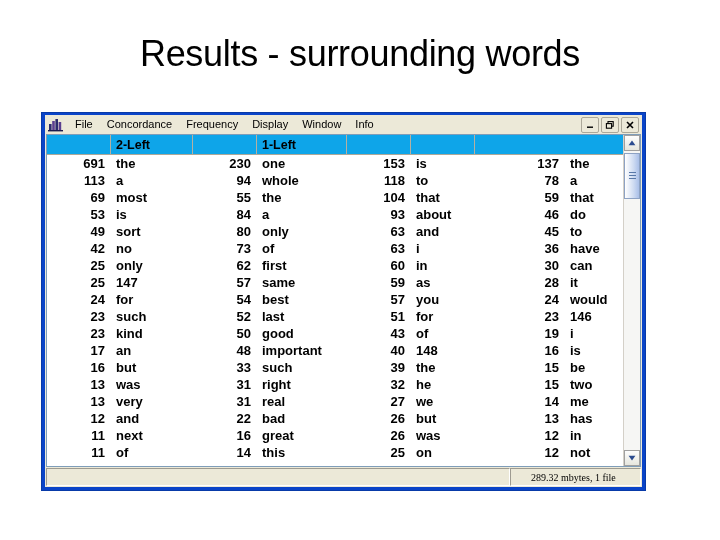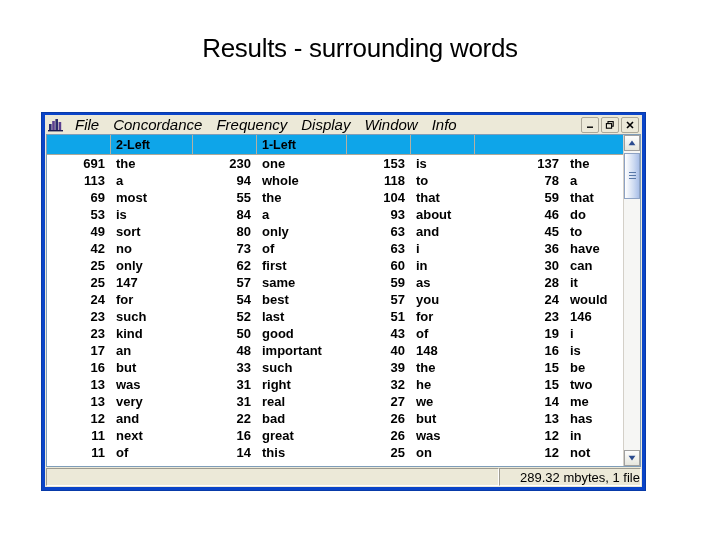--- a/index.html
+++ b/index.html
@@ -15,21 +15,21 @@
     position: relative;
   }
 
   
   .slide-title {
     position: absolute;
     left: 0;
     top: 34px;
     width: 720px;
     text-align: center;
-    font-size: 26px;
+    font-size: 36px;
     font-weight: 400;
     color: #000000;
     letter-spacing: -0.3px;
     line-height: 1.1;
     font-family: "Liberation Sans", sans-serif;
   }
 
   
   .app-window {
     position: absolute;
@@ -58,27 +58,26 @@
   }
   .app-icon {
     width: 15px;
     height: 14px;
     margin-right: 5px;
     flex: 0 0 auto;
     position: relative;
     top: 0px;
   }
   .menu-item {
-    font-size: 15px;
+    font-size: 11px;
     color: #000000;
     padding: 1px 7px 2px 7px;
     white-space: nowrap;
     cursor: default;
     line-height: 13px;
-    font-style: italic;
   }
 
   .winbtns {
     margin-left: auto;
     display: flex;
     gap: 2px;
     padding-right: 2px;
   }
   .winbtn {
     width: 16px;
@@ -240,24 +239,24 @@
     flex: 1 1 auto;
     border: 1px solid;
     border-color: #9e9b91 #ffffff #ffffff #9e9b91;
     box-sizing: border-box;
   }
   .status-pane.right {
     flex: 0 0 131px;
     display: flex;
     align-items: center;
     padding-left: 20px;
-    font-size: 13px;
+    font-size: 10px;
     color: #000000;
     white-space: nowrap;
-    font-family: Liberation Sans, sans-serif;
+    font-family: Liberation Serif, serif;
   }
 </style>
 </head>
 <body>
 
 <div class="slide-title">Results - surrounding words</div>
 
 <div class="app-window">
 
   <div class="menubar">

